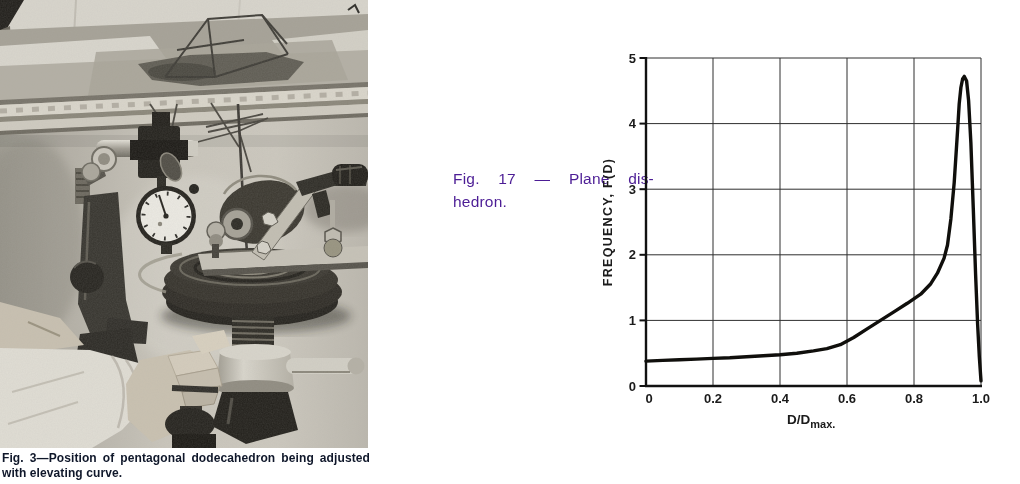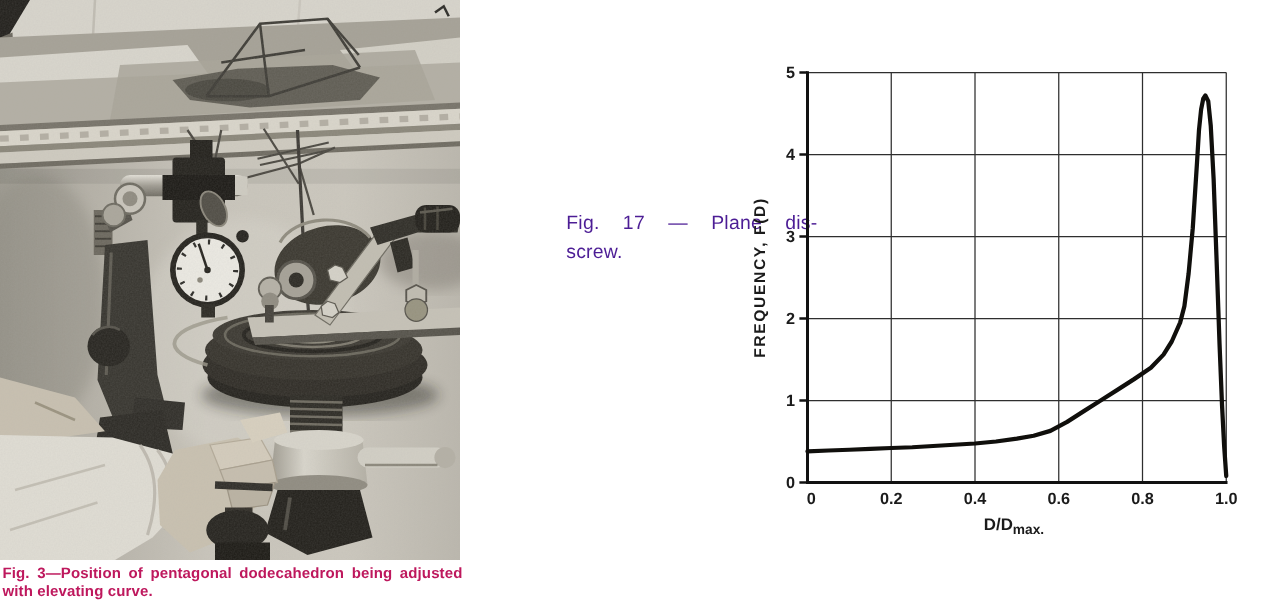--- a/index.html
+++ b/index.html
@@ -4,21 +4,21 @@
 <style>
   html,body{margin:0;padding:0;}
   body{
     width:1020px;height:484px;position:relative;overflow:hidden;
     background:#ffffff;
     font-family:"Liberation Sans","DejaVu Sans",sans-serif;
   }
   .photo-wrap{position:absolute;left:0;top:0;width:368px;height:448px;}
   .fig3-caption{
     position:absolute;left:2px;top:451px;width:368px;
-    font-weight:700;font-size:12px;line-height:15px;color:#be185d;letter-spacing:.1px;
+    font-weight:700;font-size:12px;line-height:15px;color:#0f172a;letter-spacing:.1px;
   }
   .fig17-caption{
     position:absolute;left:453px;top:168px;width:201px;
     font-weight:400;font-size:15.5px;line-height:22.5px;color:#4c1d95;letter-spacing:.2px;
   }
   .jline{text-align:justify;text-align-last:justify;}
   .jline.last{text-align:justify;text-align-last:left;}
   .chart-wrap{position:absolute;left:600px;top:30px;width:420px;height:445px;}
   svg text{font-family:"Liberation Sans","DejaVu Sans",sans-serif;}
   .tick-label{font-size:13px;font-weight:700;fill:#1b1b1b;}
@@ -233,21 +233,21 @@
 </svg>
 </div>
 
 <div class="fig3-caption">
   <div class="jline">Fig. 3—Position of pentagonal dodecahedron being adjusted</div>
   <div class="jline last">with elevating curve.</div>
 </div>
 
 <div class="fig17-caption">
   <div class="jline">Fig. 17 — Plane dis-</div>
-  <div class="jline last">screw.</div>
+  <div class="jline last">hedron.</div>
 </div>
 
 <div class="chart-wrap">
 <svg id="chart-svg" viewBox="0 0 420 445" width="420" height="445">
   <g id="grid-group">
         <line x1="46" y1="28" x2="46" y2="356" stroke="#2e2e2e" stroke-width="1"></line>
         <line x1="113" y1="28" x2="113" y2="356" stroke="#2e2e2e" stroke-width="1"></line>
         <line x1="180" y1="28" x2="180" y2="356" stroke="#2e2e2e" stroke-width="1"></line>
         <line x1="247" y1="28" x2="247" y2="356" stroke="#2e2e2e" stroke-width="1"></line>
         <line x1="314" y1="28" x2="314" y2="356" stroke="#2e2e2e" stroke-width="1"></line>

